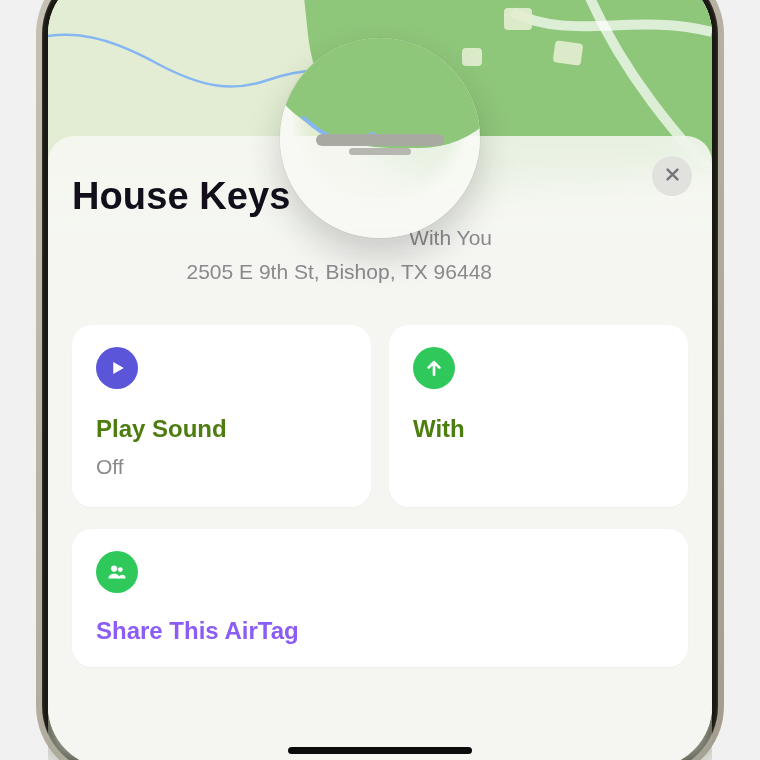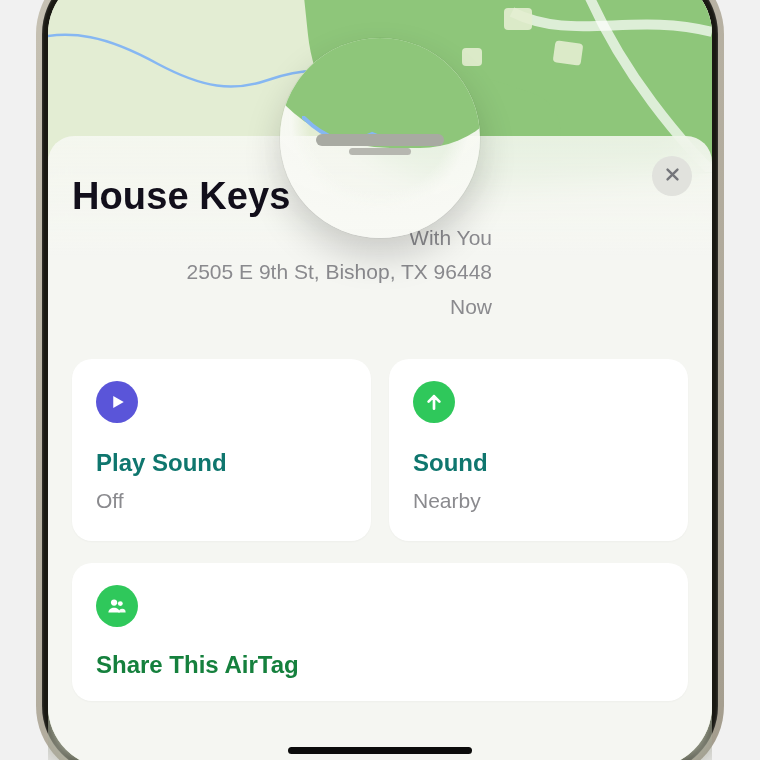--- a/index.html
+++ b/index.html
@@ -32,29 +32,29 @@
     .close-btn { position: absolute; top: 20px; right: 20px; width: 40px; height: 40px; border-radius: 999px; background: #e1e2dd; display: flex; align-items: center; justify-content: center; }
     .close-btn svg { width: 17px; height: 17px; }
 
     .header { padding-top: 6px; max-width: 420px; }
     .h-title { font-size: 38px; font-weight: 700; letter-spacing: .1px; color: #120f1b; margin-top: 11px; }
     .h-sub { font-size: 21px; color: #8a8a8e; margin-top: 6px; line-height: 1.35; text-align: right; }
 
     .card-row { display: flex; gap: 18px; margin-top: 38px; }
     .card { flex: 1; background: #ffffff; border-radius: 20px; padding: 22px 24px 22px 24px; box-shadow: 0 1px 2px rgba(0,0,0,.03); min-height: 182px; display: flex; flex-direction: column; justify-content: flex-start; }
     .card .icon { width: 42px; height: 42px; border-radius: 999px; display: flex; align-items: center; justify-content: center; }
-    .card .card-title { font-size: 24px; font-weight: 600; color: #0f766e; margin-top: 26px; }
+    .card .card-title { font-size: 24px; font-weight: 600; color: #4d7c0f; margin-top: 26px; }
     .card .card-sub { font-size: 21px; color: #8a8a8e; margin-top: 12px; }
 
     .card .icon.purple { background: #5a55d9; }
     .card .icon.green  { background: #2fc85b; }
 
     .wide-card { margin-top: 22px; background: #ffffff; border-radius: 20px; padding: 22px 24px; box-shadow: 0 1px 2px rgba(0,0,0,.03); }
     .wide-card .icon { width: 42px; height: 42px; border-radius: 999px; background: #2fc85b; display: flex; align-items: center; justify-content: center; }
-    .wide-card .wc-title { font-size: 24px; font-weight: 600; color: #15803d; margin-top: 24px; }
+    .wide-card .wc-title { font-size: 24px; font-weight: 600; color: #8b5cf6; margin-top: 24px; }
 
     .home-indicator { position: absolute; left: 50%; transform: translateX(-50%); bottom: 14px; width: 184px; height: 7px; background: #0b0b0b; border-radius: 999px; }
   </style>
 </head>
 <body>
 
 <div class="phone-outer">
   <div class="phone-bezel">
     <div class="phone-screen">
 
@@ -91,41 +91,39 @@
             <svg viewBox="0 0 24 24">
                 <path d="M5 5 L19 19 M19 5 L5 19" stroke="#74757a" stroke-width="3.4" stroke-linecap="round"></path>
               </svg>
           </span>
         </div>
 
         <div class="header">
           <div class="h-title">House Keys</div>
           <div class="h-sub">With You</div>
           <div class="h-sub">2505 E 9th St, Bishop, TX 96448</div>
-          <div class="h-sub">Now</div>
         </div>
 
         <div class="card-row">
           <div class="card">
             <div class="icon purple">
               <svg width="18" height="18" viewBox="0 0 24 24">
                   <path d="M7 4 L21 12 L7 20 Z" fill="#ffffff"></path>
                 </svg>
             </div>
             <div class="card-title">Play Sound</div>
             <div class="card-sub">Off</div>
           </div>
           <div class="card">
             <div class="icon green">
               <svg width="20" height="20" viewBox="0 0 24 24">
                   <path d="M12 20 L12 5 M12 5 L5.5 11.5 M12 5 L18.5 11.5" stroke="#ffffff" stroke-width="3.2" stroke-linecap="round" stroke-linejoin="round" fill="none"></path>
                 </svg>
             </div>
-            <div class="card-title">Sound</div>
-            <div class="card-sub">Nearby</div>
+            <div class="card-title">With</div>
           </div>
         </div>
 
         <div class="wide-card">
           <div class="icon">
             <svg width="22" height="22" viewBox="0 0 24 24" fill="#ffffff">
                 <circle cx="8.8" cy="8.2" r="3.4"></circle>
                 <circle cx="15.6" cy="9.4" r="2.7"></circle>
                 <path d="M2.6 19c0-3 3-5.2 6.2-5.2s6.2 2.2 6.2 5.2"></path>
                 <path d="M13.4 19c0-1.9 1.9-3.9 4.4-3.9 2.5 0 3.6 1.4 3.6 3.9" opacity=".95"></path>

